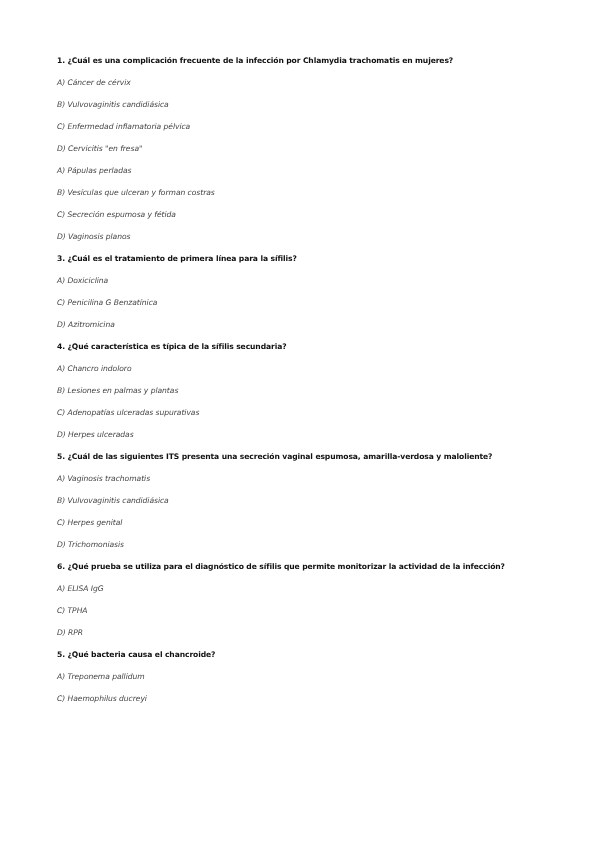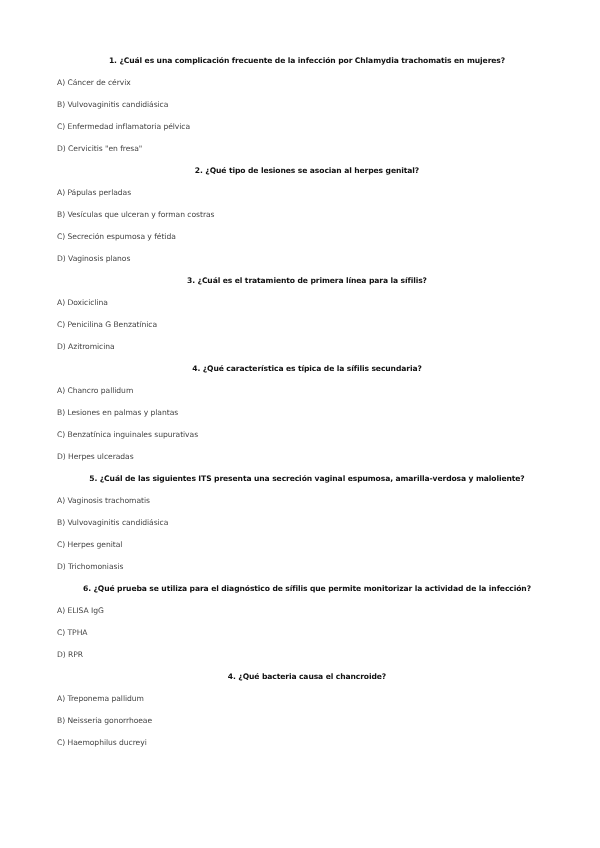--- a/index.html
+++ b/index.html
@@ -24,82 +24,80 @@
       margin: 0;
     }
     .q-title {
       font-size: 7.6px;
       font-weight: bold;
       color: #111111;
       height: 22px;
       line-height: 12px;
       white-space: nowrap;
       letter-spacing: -0.1px;
-      text-align: center;
     }
     .option {
       font-size: 7.6px;
       color: #444444;
       height: 22px;
       line-height: 12px;
       white-space: nowrap;
       letter-spacing: -0.05px;
+      font-style: italic;
     }
   </style>
 </head>
 <body>
 
 <div class="page">
 
   <div class="question">
     <div class="q-title">1. ¿Cuál es una complicación frecuente de la infección por Chlamydia trachomatis en mujeres?</div>
     <div class="option">A) Cáncer de cérvix</div>
     <div class="option">B) Vulvovaginitis candidiásica</div>
     <div class="option">C) Enfermedad inflamatoria pélvica</div>
     <div class="option">D) Cervicitis "en fresa"</div>
   </div>
 
   <div class="question">
-    <div class="q-title">2. ¿Qué tipo de lesiones se asocian al herpes genital?</div>
     <div class="option">A) Pápulas perladas</div>
     <div class="option">B) Vesículas que ulceran y forman costras</div>
     <div class="option">C) Secreción espumosa y fétida</div>
     <div class="option">D) Vaginosis planos</div>
   </div>
 
   <div class="question">
     <div class="q-title">3. ¿Cuál es el tratamiento de primera línea para la sífilis?</div>
     <div class="option">A) Doxiciclina</div>
     <div class="option">C) Penicilina G Benzatínica</div>
     <div class="option">D) Azitromicina</div>
   </div>
 
   <div class="question">
     <div class="q-title">4. ¿Qué característica es típica de la sífilis secundaria?</div>
-    <div class="option">A) Chancro pallidum</div>
+    <div class="option">A) Chancro indoloro</div>
     <div class="option">B) Lesiones en palmas y plantas</div>
-    <div class="option">C) Benzatínica inguinales supurativas</div>
+    <div class="option">C) Adenopatías ulceradas supurativas</div>
     <div class="option">D) Herpes ulceradas</div>
   </div>
 
   <div class="question">
     <div class="q-title">5. ¿Cuál de las siguientes ITS presenta una secreción vaginal espumosa, amarilla-verdosa y maloliente?</div>
     <div class="option">A) Vaginosis trachomatis</div>
     <div class="option">B) Vulvovaginitis candidiásica</div>
     <div class="option">C) Herpes genital</div>
     <div class="option">D) Trichomoniasis</div>
   </div>
 
   <div class="question">
     <div class="q-title">6. ¿Qué prueba se utiliza para el diagnóstico de sífilis que permite monitorizar la actividad de la infección?</div>
     <div class="option">A) ELISA IgG</div>
     <div class="option">C) TPHA</div>
     <div class="option">D) RPR</div>
   </div>
 
   <div class="question">
-    <div class="q-title">4. ¿Qué bacteria causa el chancroide?</div>
+    <div class="q-title">5. ¿Qué bacteria causa el chancroide?</div>
     <div class="option">A) Treponema pallidum</div>
-    <div class="option">B) Neisseria gonorrhoeae</div>
     <div class="option">C) Haemophilus ducreyi</div>
   </div>
 
 </div>
 
 </body></html>

